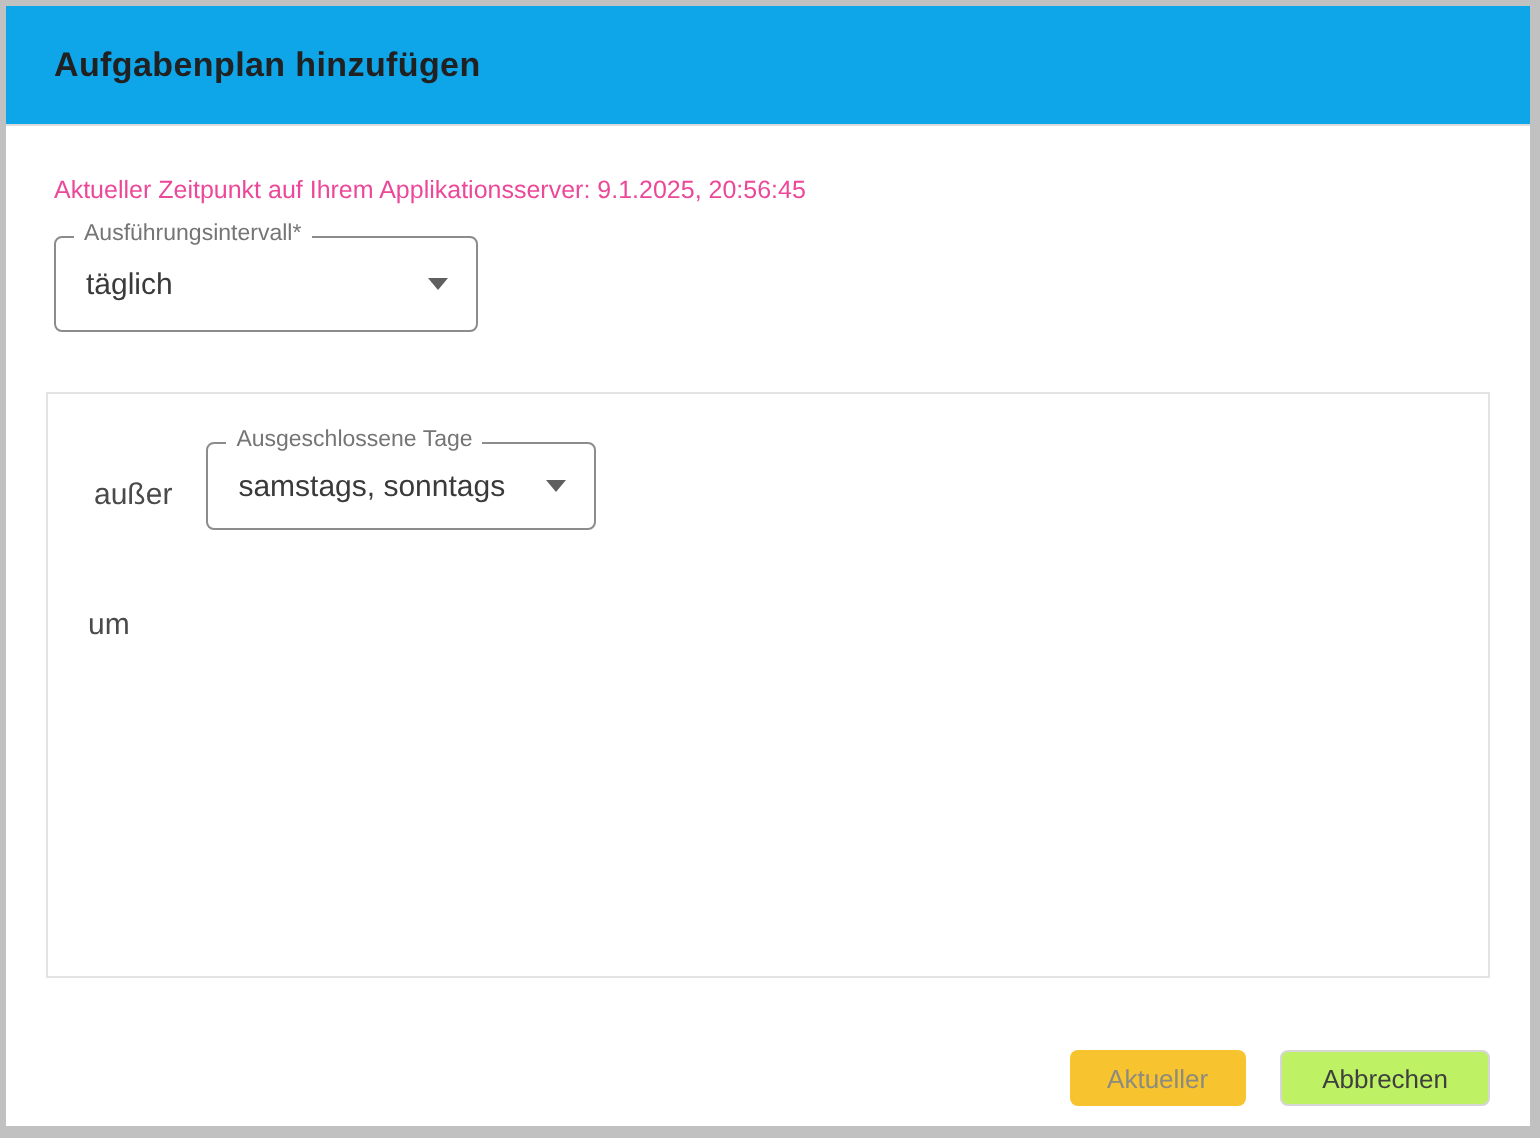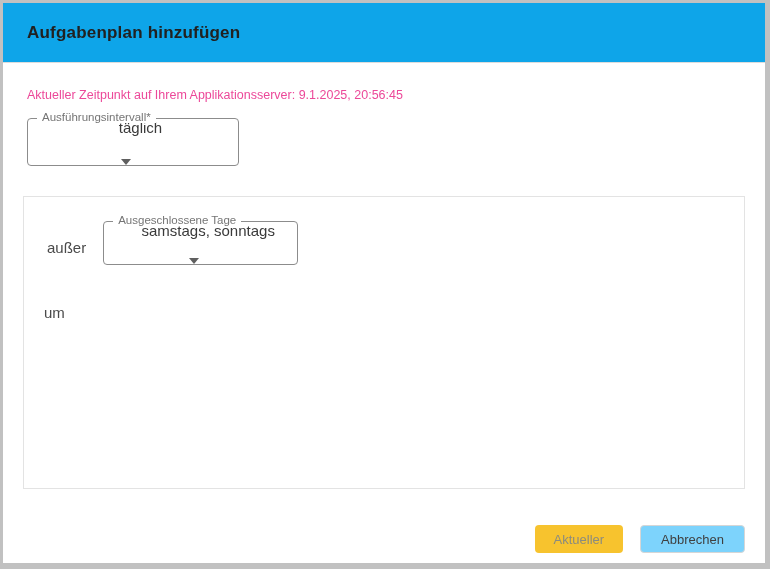--- a/index.html
+++ b/index.html
@@ -46,21 +46,20 @@
   
   .mat-select {
     position: relative;
     box-sizing: border-box;
     border: 1px solid #8c8c8c;
     border-radius: 4px;
     background: #ffffff;
     display: flex;
     align-items: center;
     cursor: pointer;
-    flex-direction: column;
   }
   .mat-select .float-label {
     position: absolute;
     top: -8px;
     left: 9px;
     background: #ffffff;
     padding: 0 5px;
     font-size: 11.5px;
     color: #757575;
     white-space: nowrap;
@@ -174,21 +173,21 @@
     align-items: center;
     justify-content: center;
   }
   .btn-save {
     background: #f7c32e;
     border: none;
     color: #8b8b7f;
     padding: 0 19px;
   }
   .btn-cancel {
-    background: #7dd3fc;
+    background: #bef264;
     border: 1px solid #d6d6d6;
     color: #3f3f3f;
     padding: 0 20px;
   }
 </style>
 </head>
 <body>
 
 <div class="frame">
 

